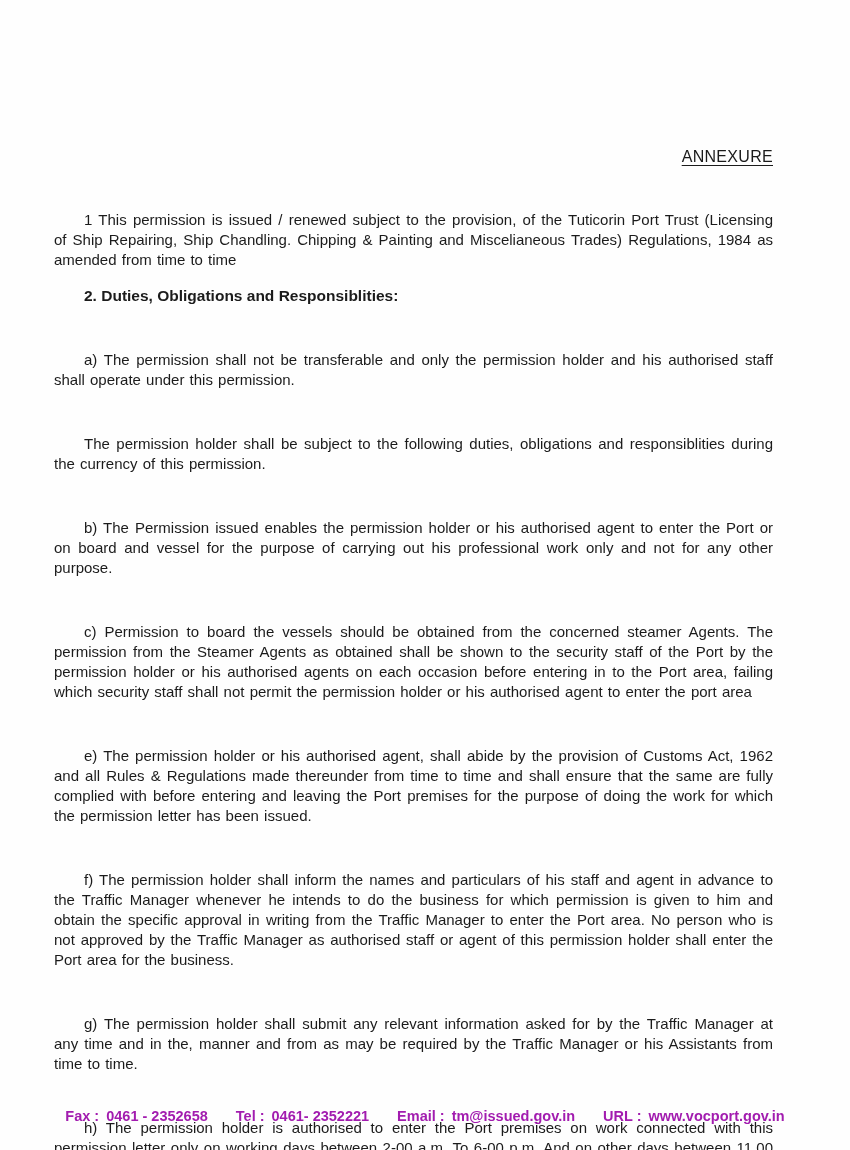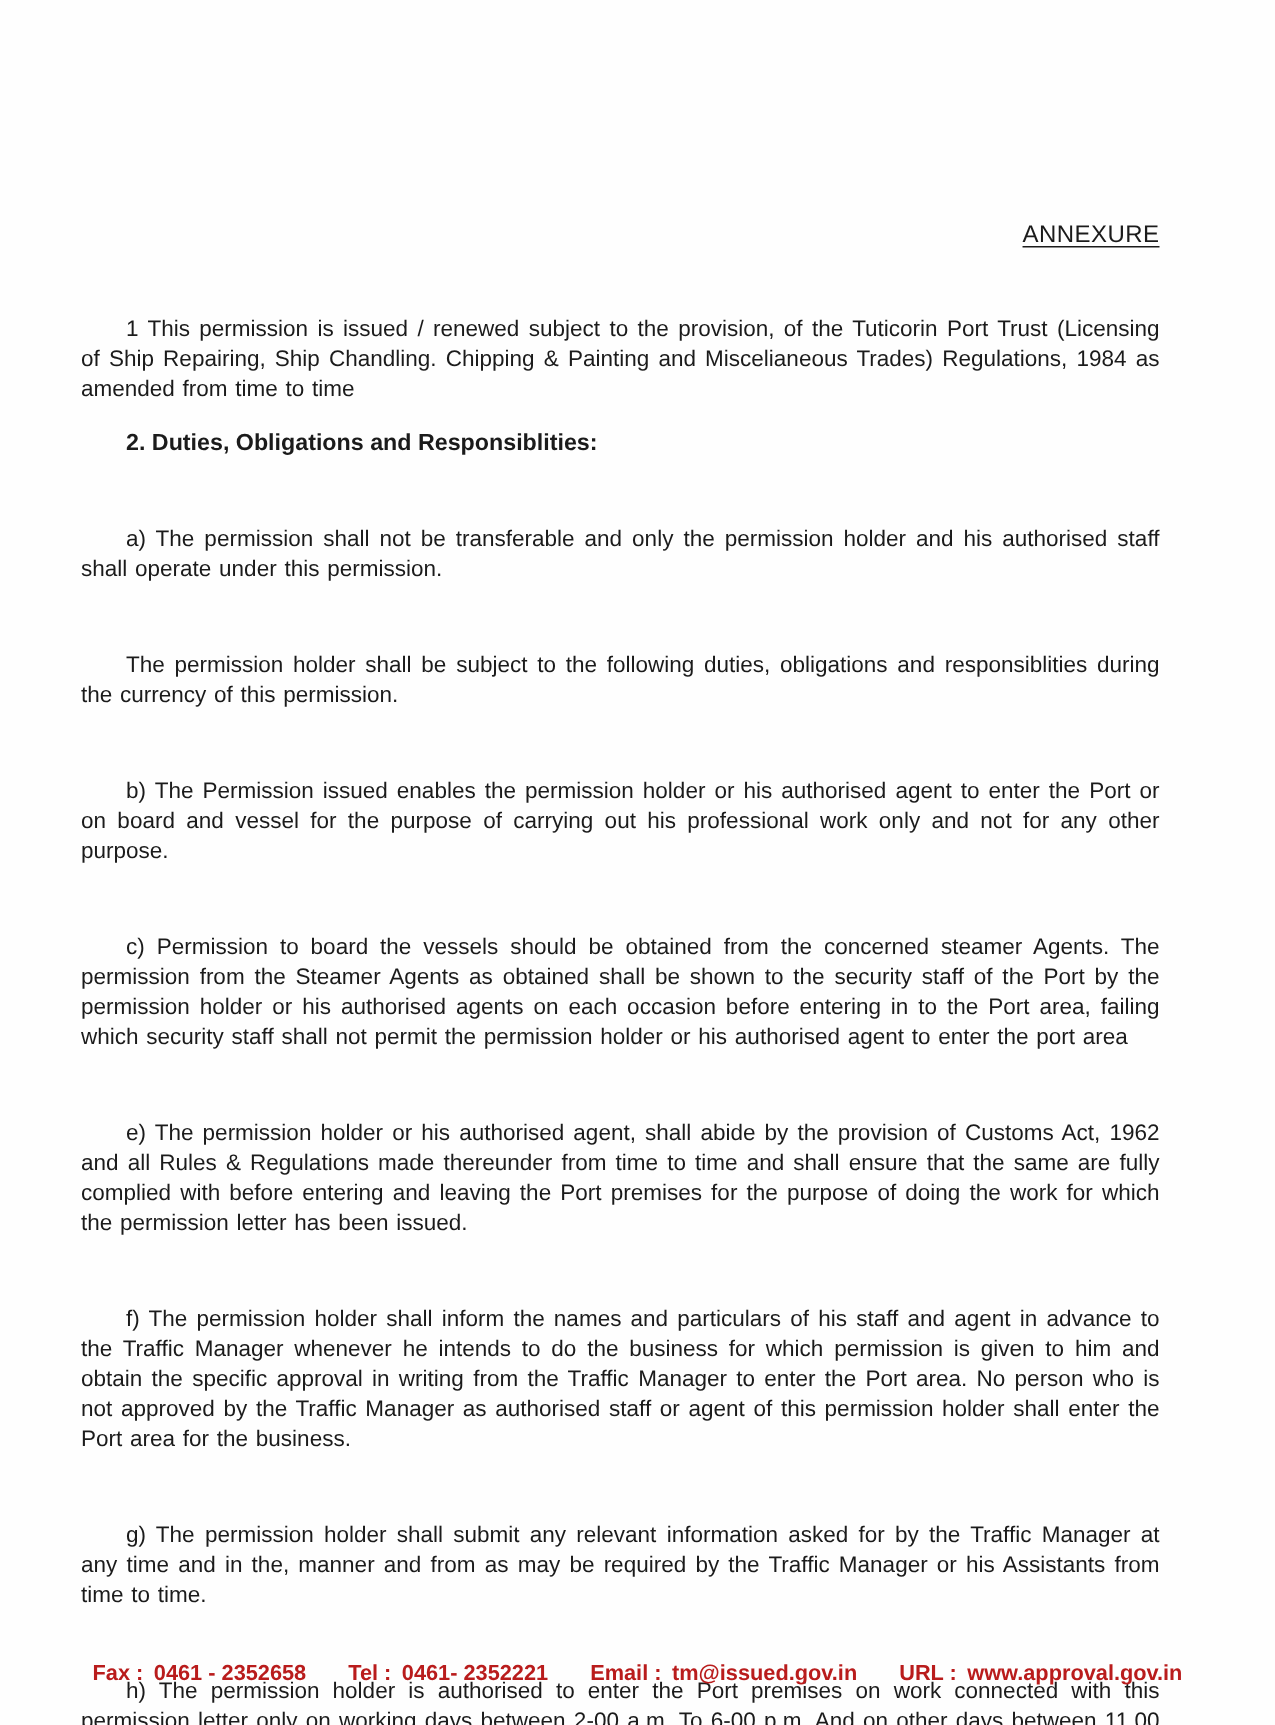--- a/index.html
+++ b/index.html
@@ -61,21 +61,21 @@
   .footer {
     position: absolute;
     left: 0;
     right: 0;
     top: 1108px;
     display: flex;
     justify-content: center;
     gap: 28px;
     font-weight: bold;
     font-size: 14.5px;
-    color: #b91c1c;
+    color: #a21caf;
   }
   .footer .footer-item { white-space: nowrap; }
   .footer .label { margin-right: 7px; }
 </style>
 </head>
 <body>
 
 <div class="page">
 
   <div class="content">
@@ -114,17 +114,17 @@
     <span class="footer-item">
       <span class="label">Fax :</span><span>0461 - 2352658</span>
     </span>
     <span class="footer-item">
       <span class="label">Tel :</span><span>0461- 2352221</span>
     </span>
     <span class="footer-item">
       <span class="label">Email :</span><span>tm@issued.gov.in</span>
     </span>
     <span class="footer-item">
-      <span class="label">URL :</span><span>www.approval.gov.in</span>
+      <span class="label">URL :</span><span>www.vocport.gov.in</span>
     </span>
   </div>
 
 </div>
 
 </body></html>

